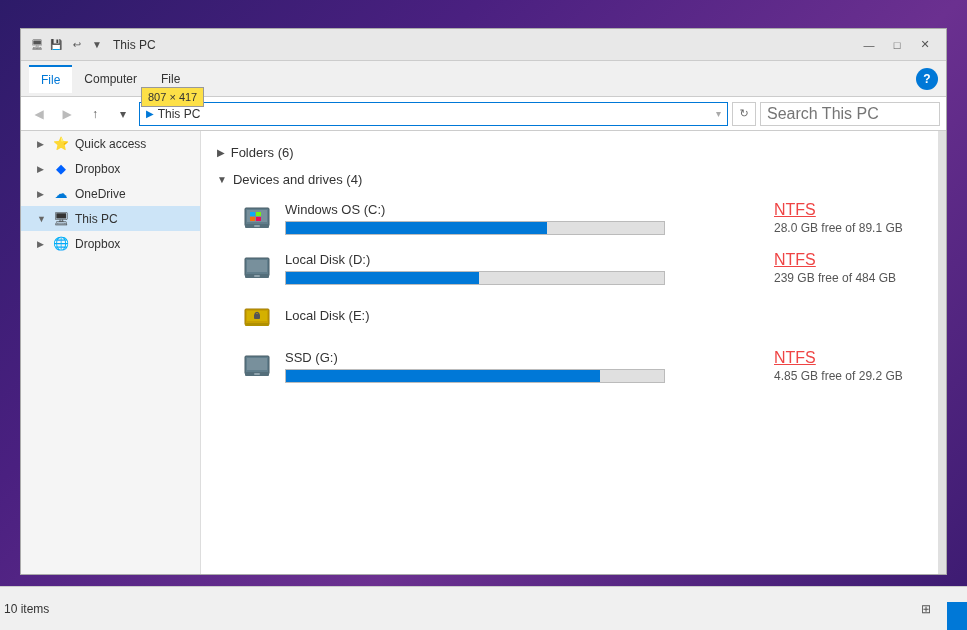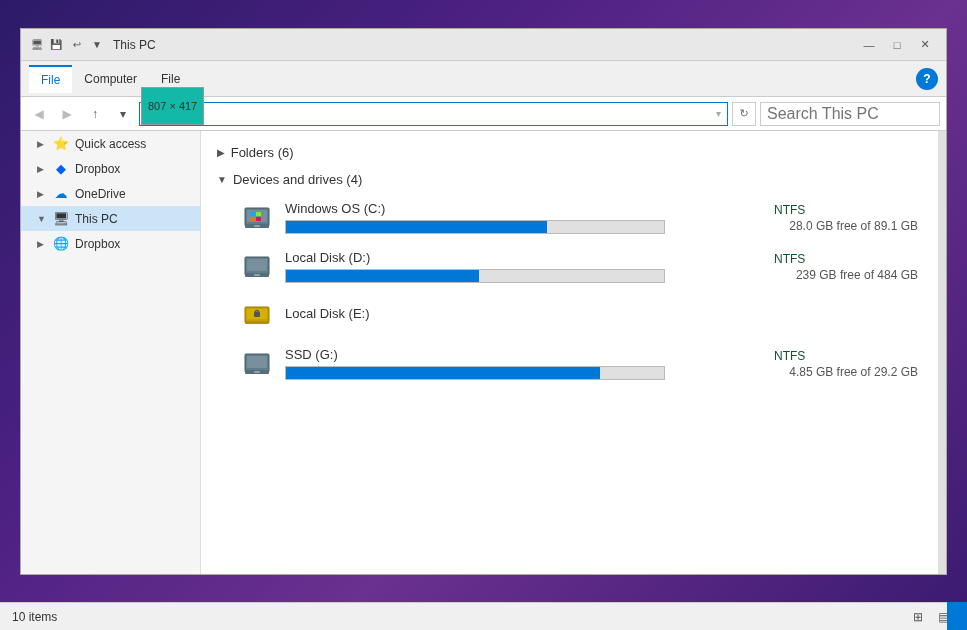--- a/index.html
+++ b/index.html
@@ -71,23 +71,23 @@
       color: #555;
       background: transparent;
       border: none;
     }
 
     
     .tooltip-overlay {
       position: absolute;
       top: 58px;
       left: 120px;
-      background: #14b8a6;
+      background: #fde047;
       border: 1px solid #999;
-      padding: 12px 6px;
+      padding: 3px 6px;
       font-size: 11px;
       color: #333;
       z-index: 100;
       pointer-events: none;
     }
 
     
     .ribbon {
       height: 36px;
       background: #f0f0f0;
@@ -296,42 +296,42 @@
     .progress-bar-fill {
       height: 100%;
       background: #0078d7;
     }
     .drive-meta {
       min-width: 160px;
       text-align: left;
       padding-left: 16px;
     }
     .drive-fs {
-      font-size: 12px;
-      color: #14532d;
+      font-size: 16px;
+      color: #ef4444;
       margin-bottom: 2px;
+      text-decoration: underline;
     }
     .drive-space {
       font-size: 12px;
       color: #555;
-      text-align: right;
     }
 
     
     .status-bar {
       position: absolute;
       bottom: 0;
       left: 0;
       right: 0;
-      height: 28px;
+      height: 44px;
       background: #f0f0f0;
       border-top: 1px solid #ccc;
       display: flex;
       align-items: center;
-      padding: 0 12px;
+      padding: 0 4px;
       font-size: 12px;
       color: #333;
     }
     .status-bar-right {
       margin-left: auto;
       display: flex;
       gap: 4px;
     }
     .view-btn {
       width: 22px;

